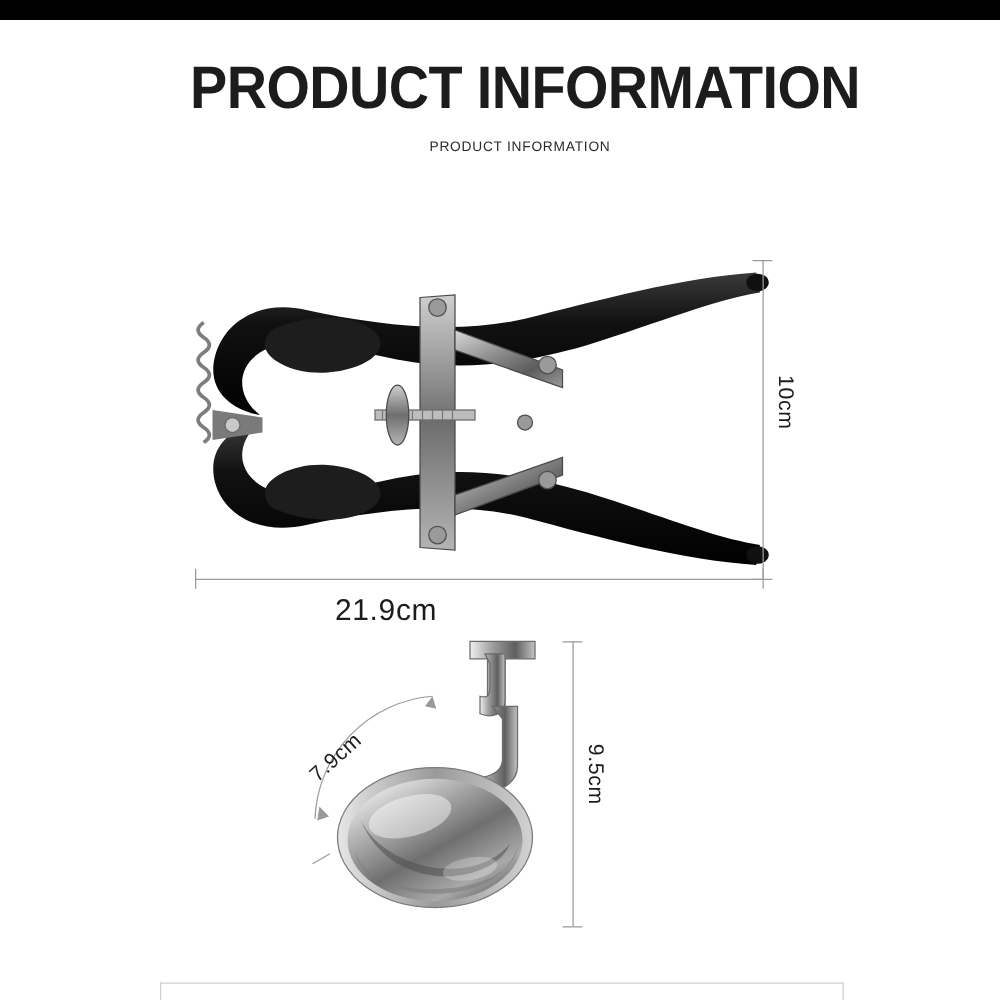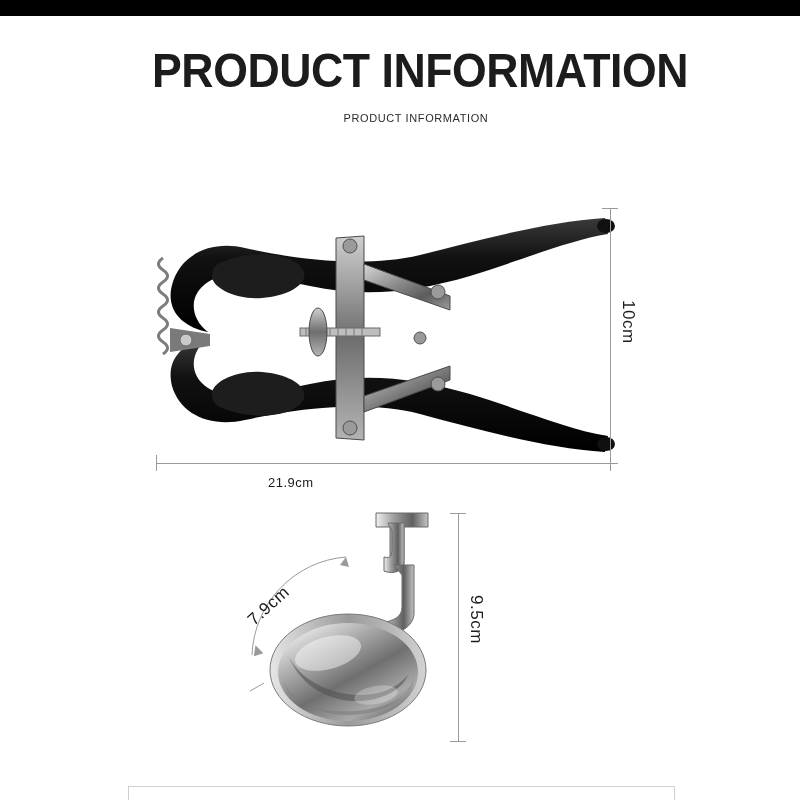--- a/index.html
+++ b/index.html
@@ -92,21 +92,21 @@
     top: 100px;
     font-size: 17px;
     color: #1c1c1c;
     writing-mode: vertical-rl;
     letter-spacing: 0.5px;
   }
   .label-219 {
     position: absolute;
     left: 118px;
     top: 275px;
-    font-size: 13px;
+    font-size: 24px;
     color: #1c1c1c;
     letter-spacing: 0.5px;
   }
 
   
   .fig2 {
     position: absolute;
     left: 228px;
     top: 505px;
     width: 260px;

